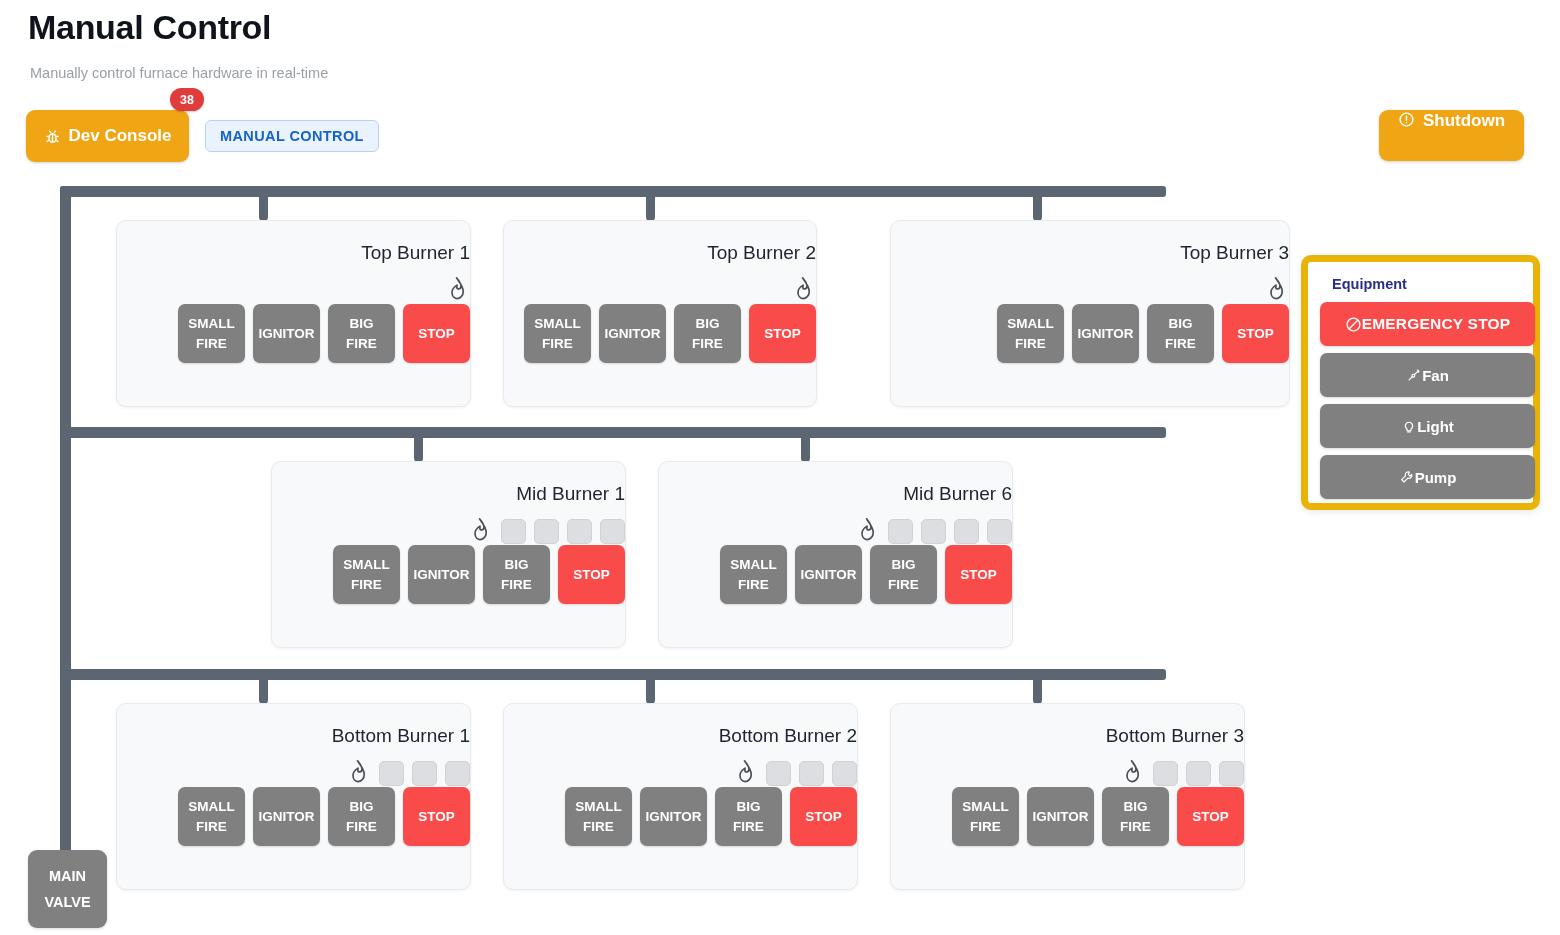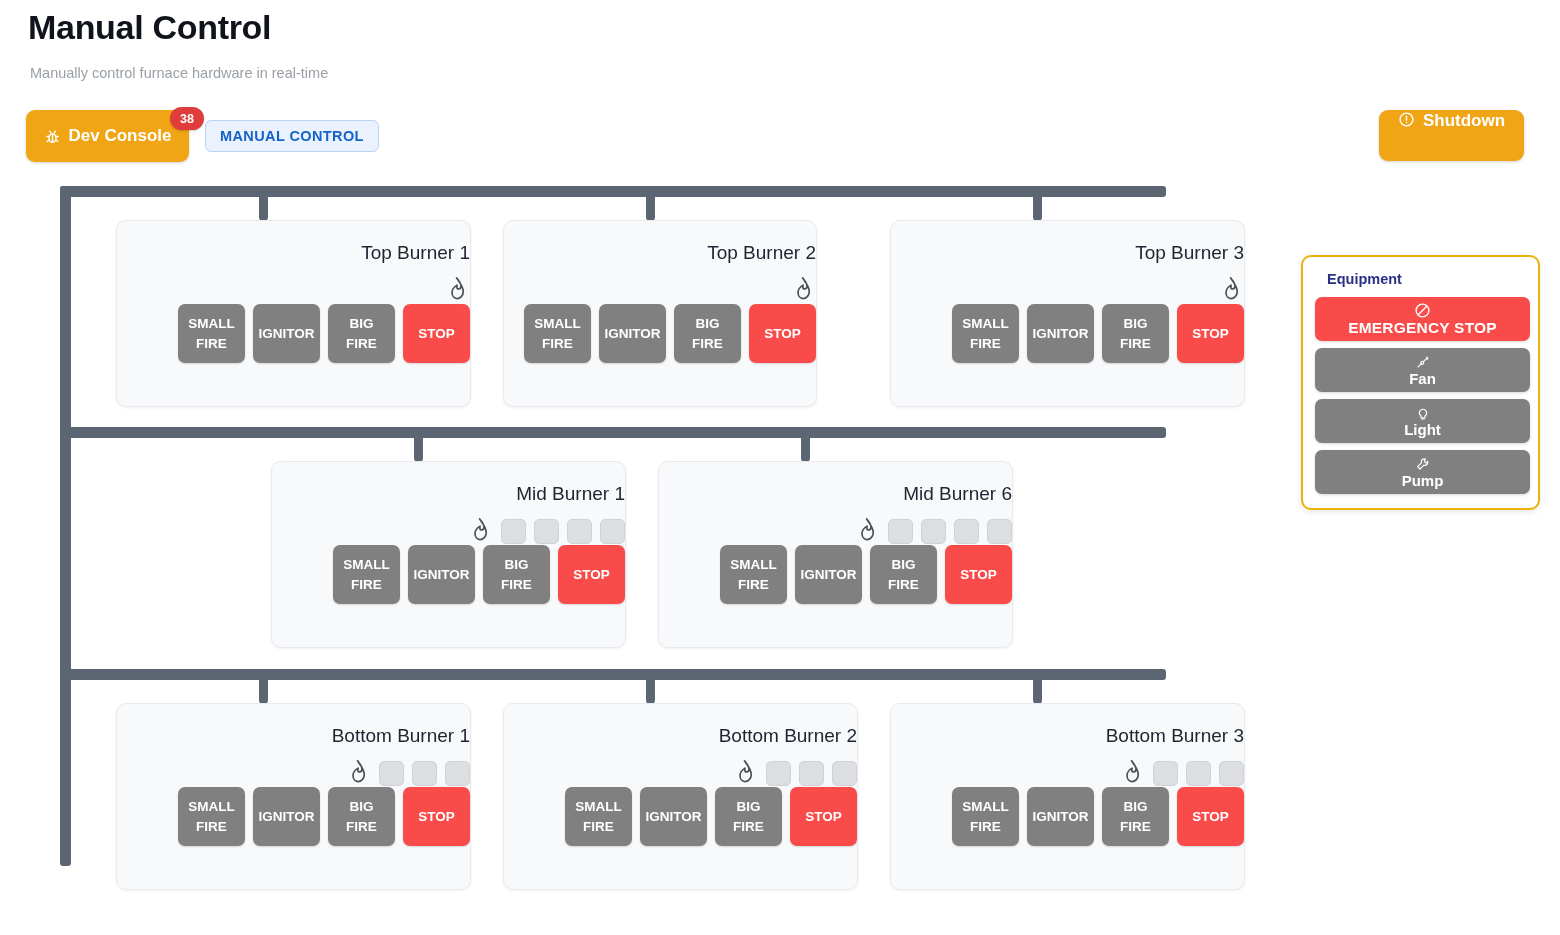--- a/index.html
+++ b/index.html
@@ -27,21 +27,21 @@
   .dev-console-btn {
     position:absolute; left:26px; top:110px;
     width:163px; height:52px;
     background:#f0a515; border:none; border-radius:9px;
     display:flex; align-items:center; justify-content:center; gap:8px;
     cursor:pointer;
     box-shadow:0 1px 3px rgba(0,0,0,.18);
   }
   .dev-console-btn .label { color:#fff; font-size:17px; font-weight:bold; }
   .dev-badge {
-    position:absolute; left:170px; top:107px;
+    position:absolute; left:170px; top:88px;
     min-width:34px; height:23px; padding:0 7px;
     background:#e03c3c; border-radius:12px;
     color:#fff; font-size:12.5px; font-weight:bold;
     display:flex; align-items:center; justify-content:center;
     box-shadow:0 1px 2px rgba(0,0,0,.2);
   }
 
   .manual-chip {
     position:absolute; left:205px; top:120px;
     height:32px; padding:0 14px;
@@ -111,34 +111,34 @@
     background:#808080; border:none; border-radius:9px;
     color:#fff; font-size:14.5px; font-weight:bold;
     display:flex; flex-direction:column; align-items:center; justify-content:center;
     gap:10px; cursor:pointer; box-shadow:0 1px 3px rgba(0,0,0,.15);
   }
 
   
   .equip-panel {
     position:absolute; left:1301px; top:255px;
     width:239px; height:255px;
-    background:#ffffff; border:2px solid #eab308; border-radius:10px;
+    background:#ffffff; border:7px solid #eab308; border-radius:10px;
     box-shadow:0 2px 7px rgba(0,0,0,.09);
     padding:14px 12px;
   }
   .equip-title {
     font-size:14.5px; font-weight:bold; color:#2a2f86;
     margin:0 0 10px 12px;
   }
   .equip-btn {
     width:215px; height:44px; margin-bottom:7px;
     border:none; border-radius:7px;
     color:#fff; font-size:15px; font-weight:bold;
     display:flex; align-items:center; justify-content:center; gap:0;
-    cursor:pointer; box-shadow:0 1px 3px rgba(0,0,0,.16);flex-direction:column;
+    cursor:pointer; box-shadow:0 1px 3px rgba(0,0,0,.16);
   }
   .equip-btn.estop { background:#fa4b4b; font-size:15.5px; letter-spacing:.2px; }
   .equip-btn.gray  { background:#808080; }
   .icon-svg { display:block; }
 </style>
 </head>
 <body>
 
 <div class="page">
 
@@ -226,21 +226,21 @@
           </button>
           <button class="bbtn gray">
             <span>BIG</span>
             <span>FIRE</span>
           </button>
           <button class="bbtn red">
             <span>STOP</span>
           </button>
         </div>
       </div>
-      <div class="burner-card" style="left: 890px; top: 220px; width: 355px; height: 187px;">
+      <div class="burner-card" style="left: 890px; top: 220px; width: 400px; height: 187px;">
         <div class="burner-title">Top Burner 3</div>
         <div class="burner-status-row">
           <span class="flame-icon"><svg width="27" height="29" viewBox="0 0 24 24" fill="none" stroke="#4a4f58" stroke-width="1.5" stroke-linejoin="round">
               <path d="M12 2.5c2.6 3 4 5.2 4 7.3 0 1.5-.9 2.6-2 2.6-1 0-1.7-.7-1.7-1.8 0-.6.2-1.1.2-1.6C10 10.6 8 13 8 15.4 8 18.6 9.9 21 12.4 21 15.2 21 18 18.4 18 14.6c0-4.2-3-8-6-12.1z"></path>
             </svg></span>
         </div>
         <div class="burner-buttons">
           <button class="bbtn gray">
             <span>SMALL</span>
             <span>FIRE</span>
@@ -389,20 +389,24 @@
             <span>BIG</span>
             <span>FIRE</span>
           </button>
           <button class="bbtn red">
             <span>STOP</span>
           </button>
         </div>
       </div>
     </div>
 
+  <button class="main-valve">
+    <span>MAIN</span>
+    <span>VALVE</span>
+  </button>
 
   <div class="equip-panel">
     <div class="equip-title">Equipment</div>
     <div id="equip-list">
         <button class="equip-btn estop">
           <span>
             <svg class="icon-svg" width="17" height="17" viewBox="0 0 24 24" fill="none" stroke="#fff" stroke-width="2">
               <circle cx="12" cy="12" r="9"></circle>
               <line x1="5.6" y1="18.4" x2="18.4" y2="5.6"></line>
             </svg>

